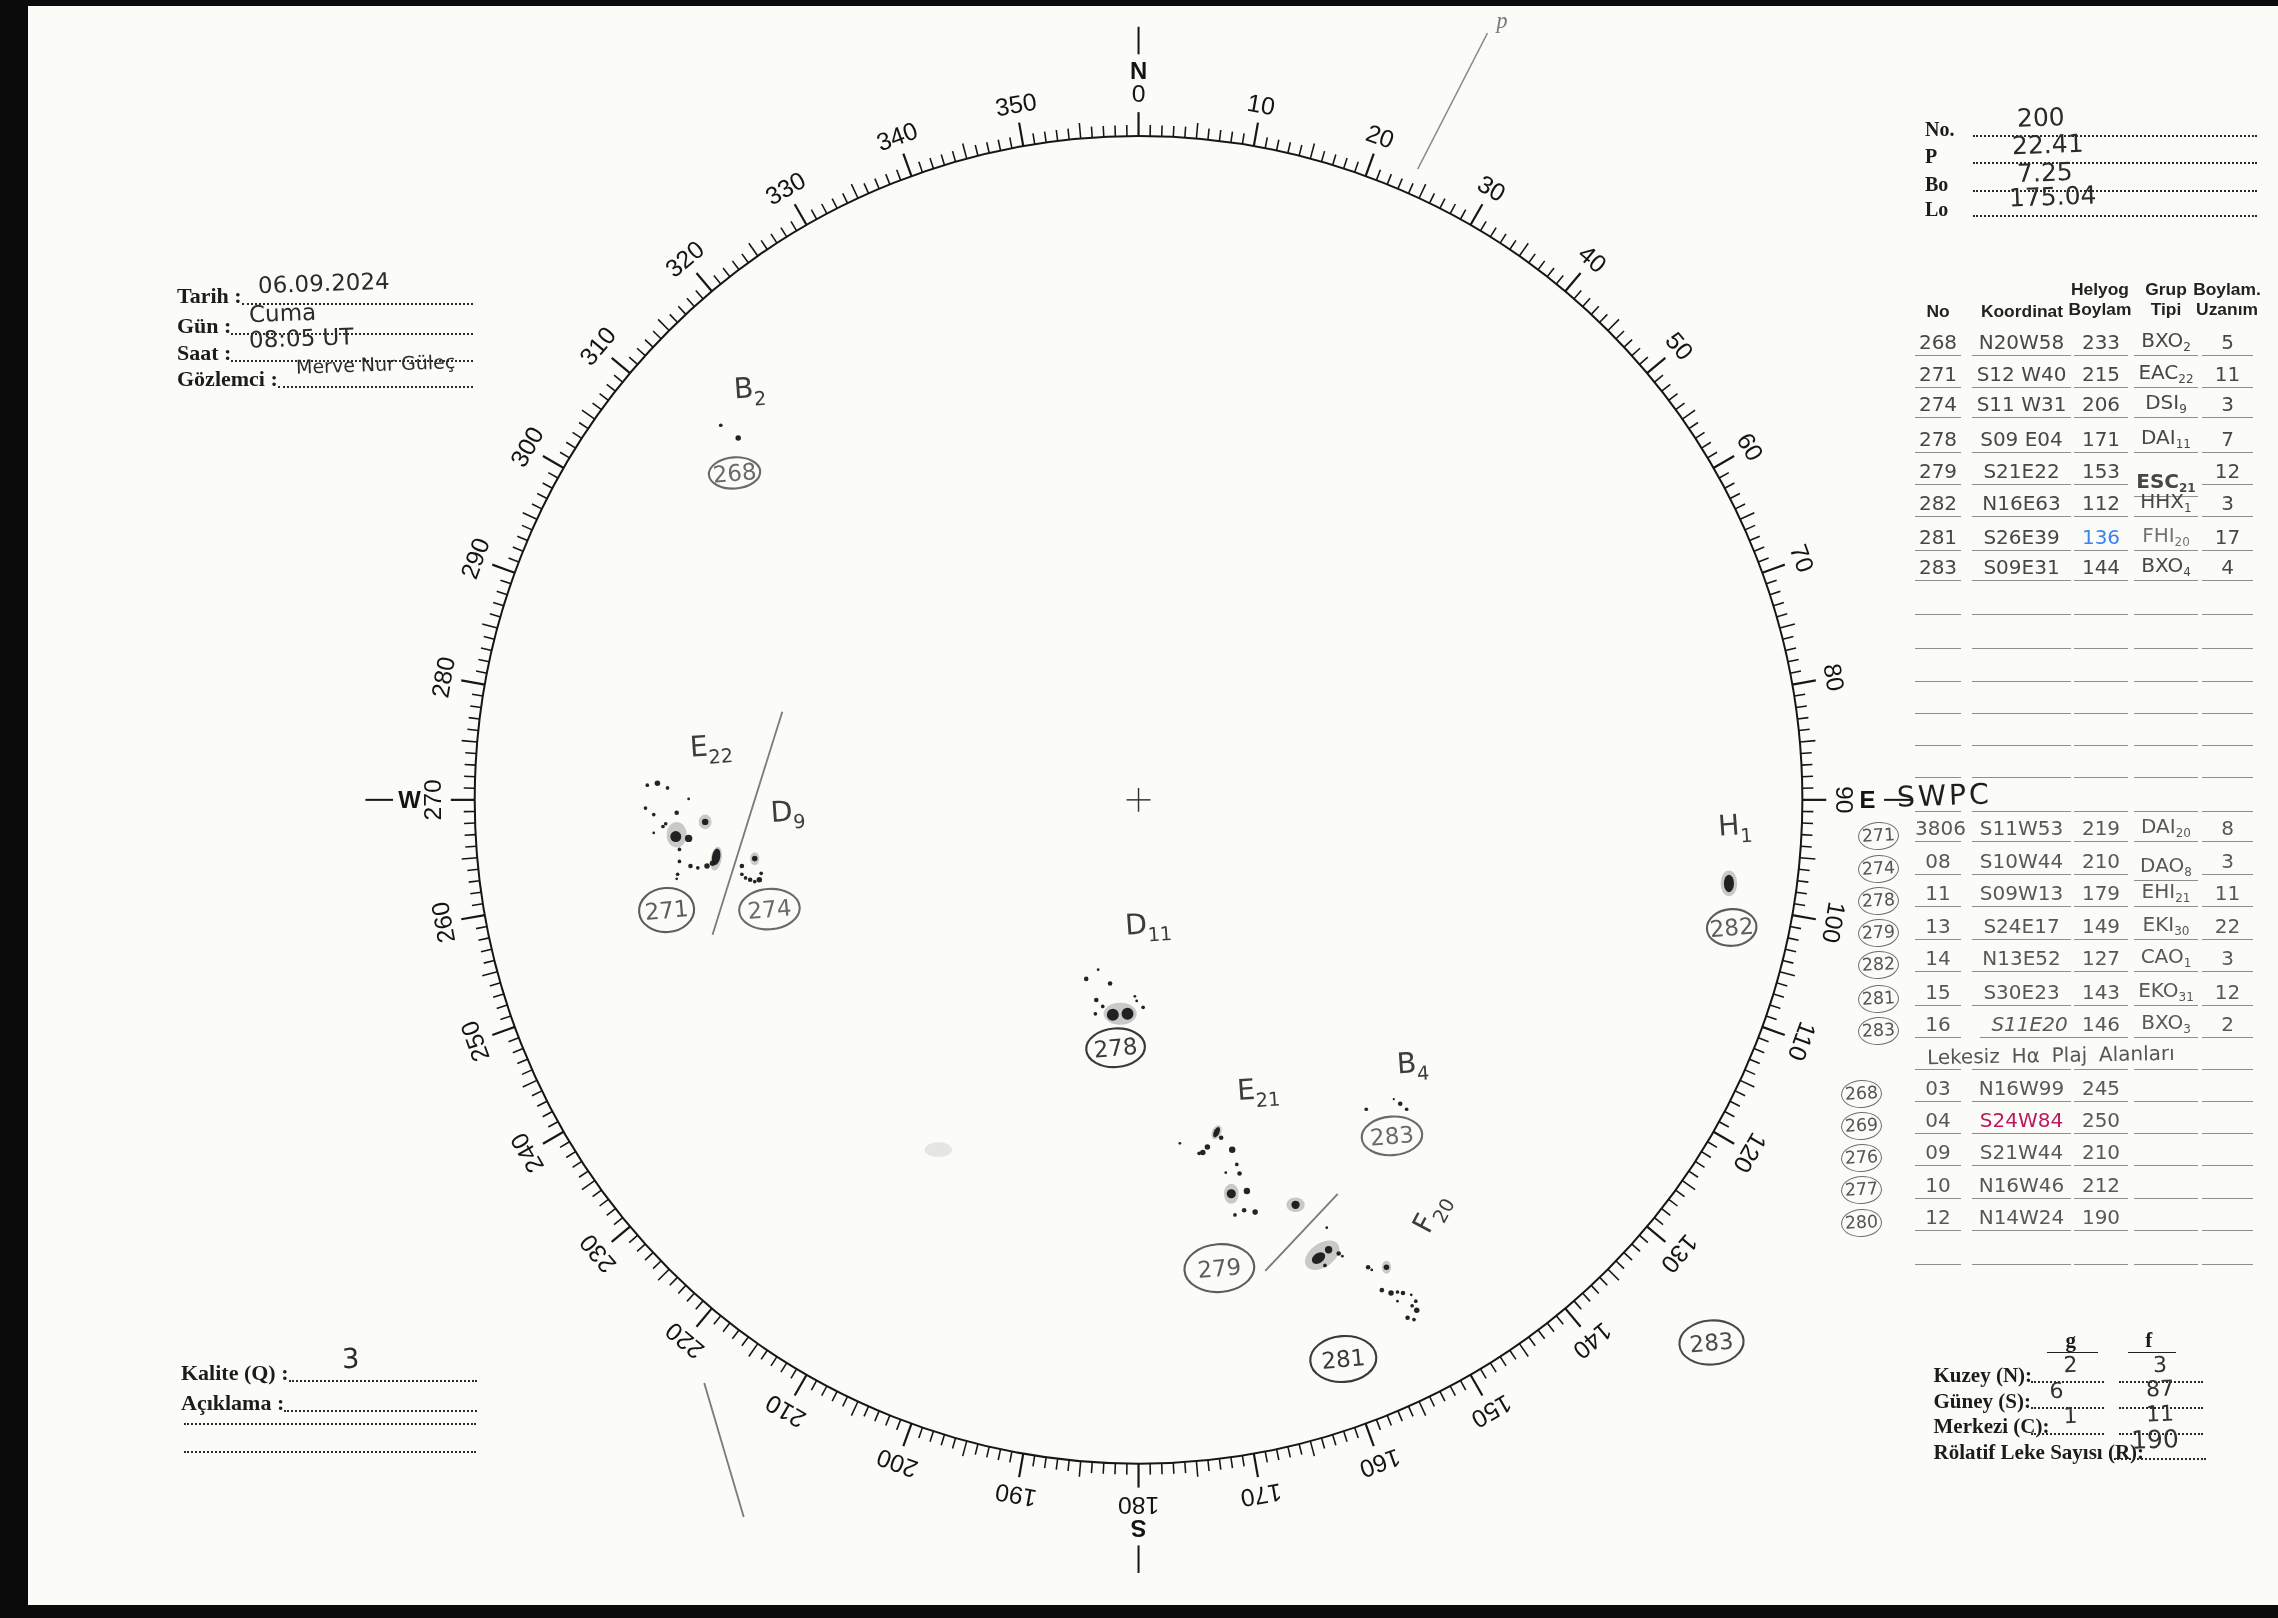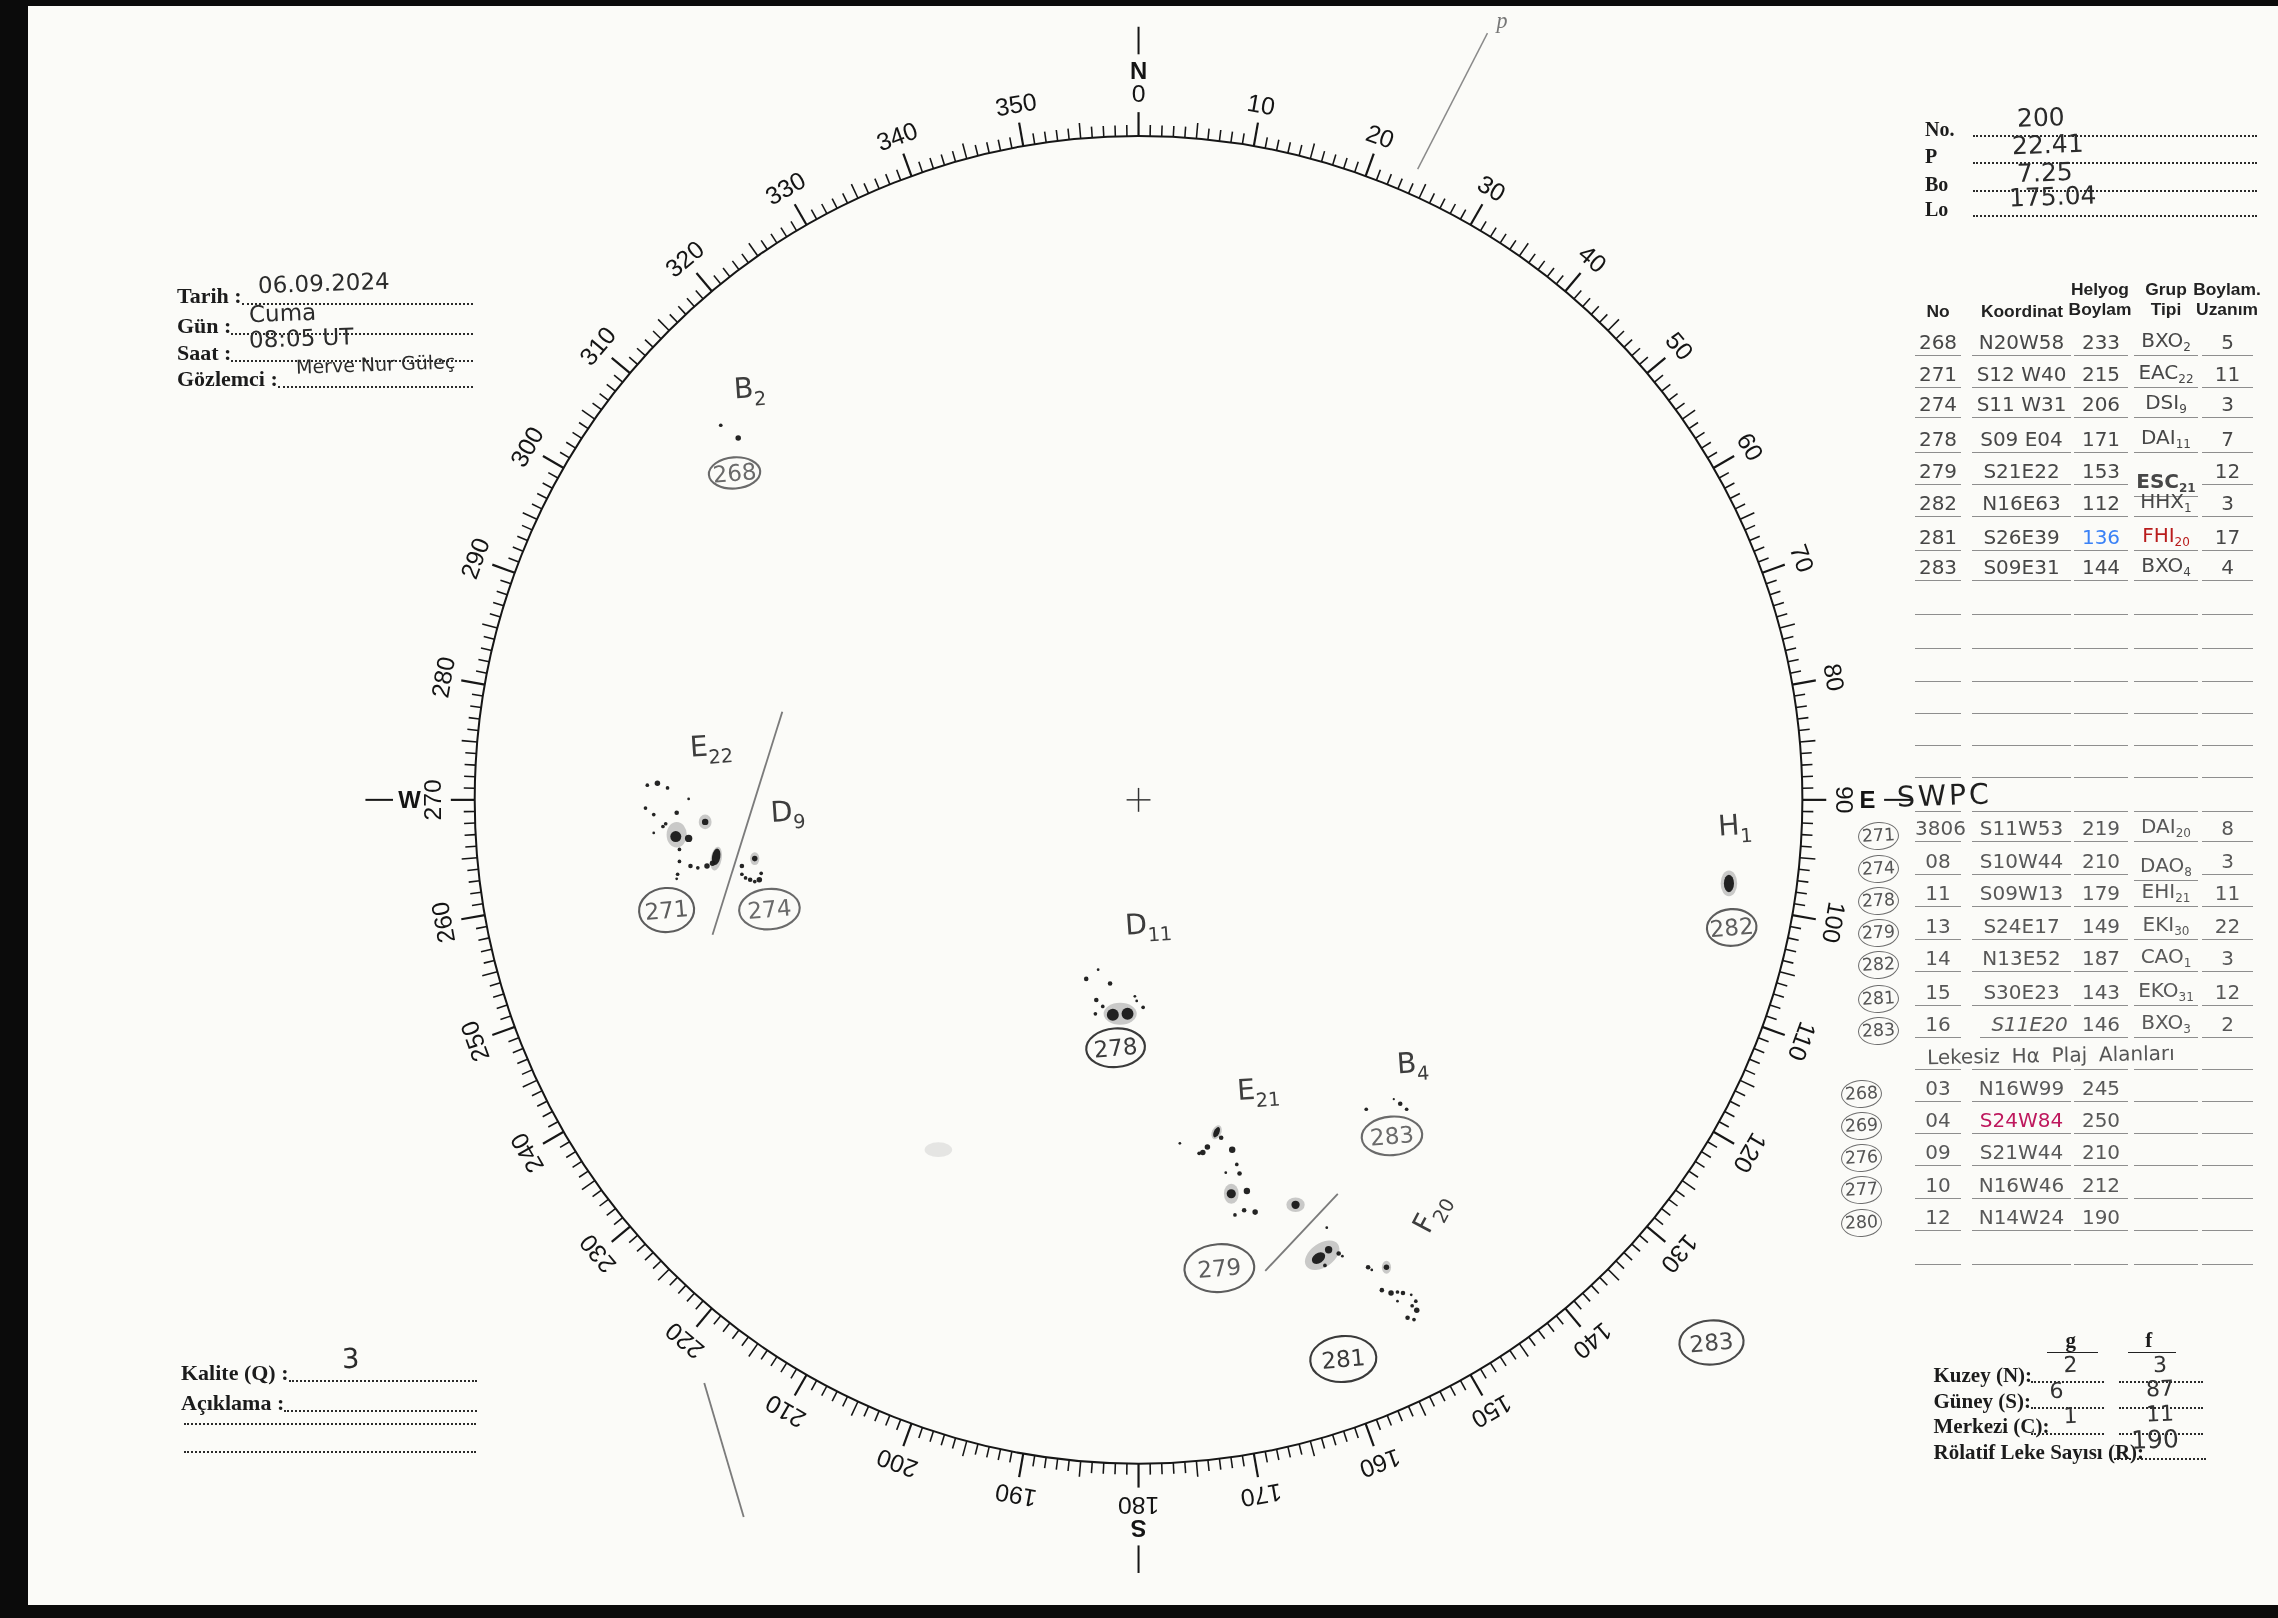--- a/index.html
+++ b/index.html
@@ -763,21 +763,21 @@
       <div class="cell" style="left: 0px; width: 46px; top: 246px;">
         <span class="ct" style="color: rgb(71, 71, 71);">281</span>
       </div>
       <div class="cell" style="left: 57px; width: 99px; top: 246px;">
         <span class="ct" style="color: rgb(71, 71, 71);">S26E39</span>
       </div>
       <div class="cell" style="left: 159px; width: 54px; top: 246px;">
         <span class="ct" style="color: #3b82f6;">136</span>
       </div>
       <div class="cell" style="left: 219px; width: 64px; top: 246px;">
-        <span class="ct" style="color: #b91c1c;">FHI<span class="sub">20</span></span>
+        <span class="ct" style="color: #737373;">FHI<span class="sub">20</span></span>
       </div>
       <div class="cell" style="left: 287px; width: 51px; top: 246px;">
         <span class="ct" style="color: rgb(71, 71, 71);">17</span>
       </div>
       <div class="cell" style="left: 0px; width: 46px; top: 276px;">
         <span class="ct" style="color: rgb(71, 71, 71);">283</span>
       </div>
       <div class="cell" style="left: 57px; width: 99px; top: 276px;">
         <span class="ct" style="color: rgb(71, 71, 71);">S09E31</span>
       </div>
@@ -885,21 +885,21 @@
       <div class="cell" style="left: 287px; width: 51px; top: 635px;">
         <span class="ct" style="color: rgb(88, 88, 88);">22</span>
       </div>
       <div class="cell" style="left: 0px; width: 46px; top: 667px;">
         <span class="ct" style="color: rgb(88, 88, 88);">14</span>
       </div>
       <div class="cell" style="left: 57px; width: 99px; top: 667px;">
         <span class="ct" style="color: rgb(88, 88, 88);">N13E52</span>
       </div>
       <div class="cell" style="left: 159px; width: 54px; top: 667px;">
-        <span class="ct" style="color: rgb(88, 88, 88);">187</span>
+        <span class="ct" style="color: rgb(88, 88, 88);">127</span>
       </div>
       <div class="cell" style="left: 219px; width: 64px; top: 667px;">
         <span class="ct" style="color: rgb(88, 88, 88);">CAO<span class="sub">1</span></span>
       </div>
       <div class="cell" style="left: 287px; width: 51px; top: 667px;">
         <span class="ct" style="color: rgb(88, 88, 88);">3</span>
       </div>
       <div class="cell" style="left: 0px; width: 46px; top: 701px;">
         <span class="ct" style="color: rgb(88, 88, 88);">15</span>
       </div>

